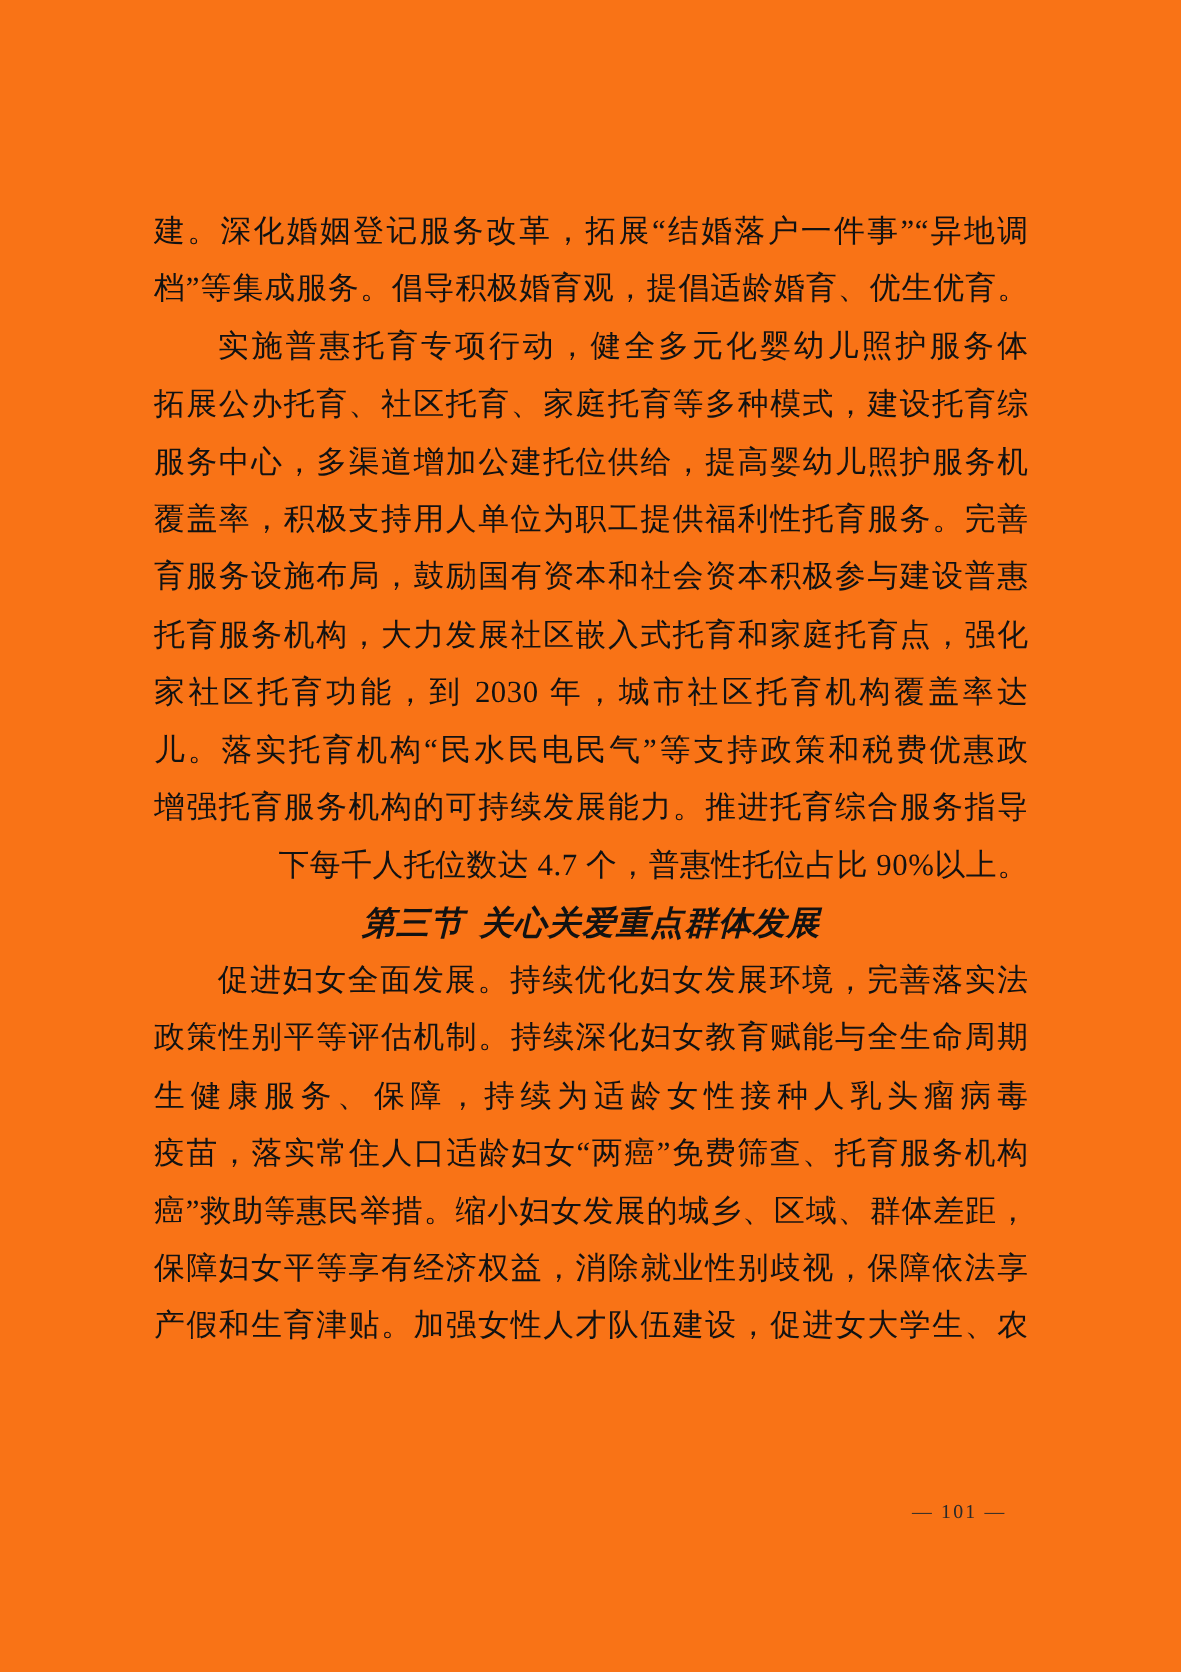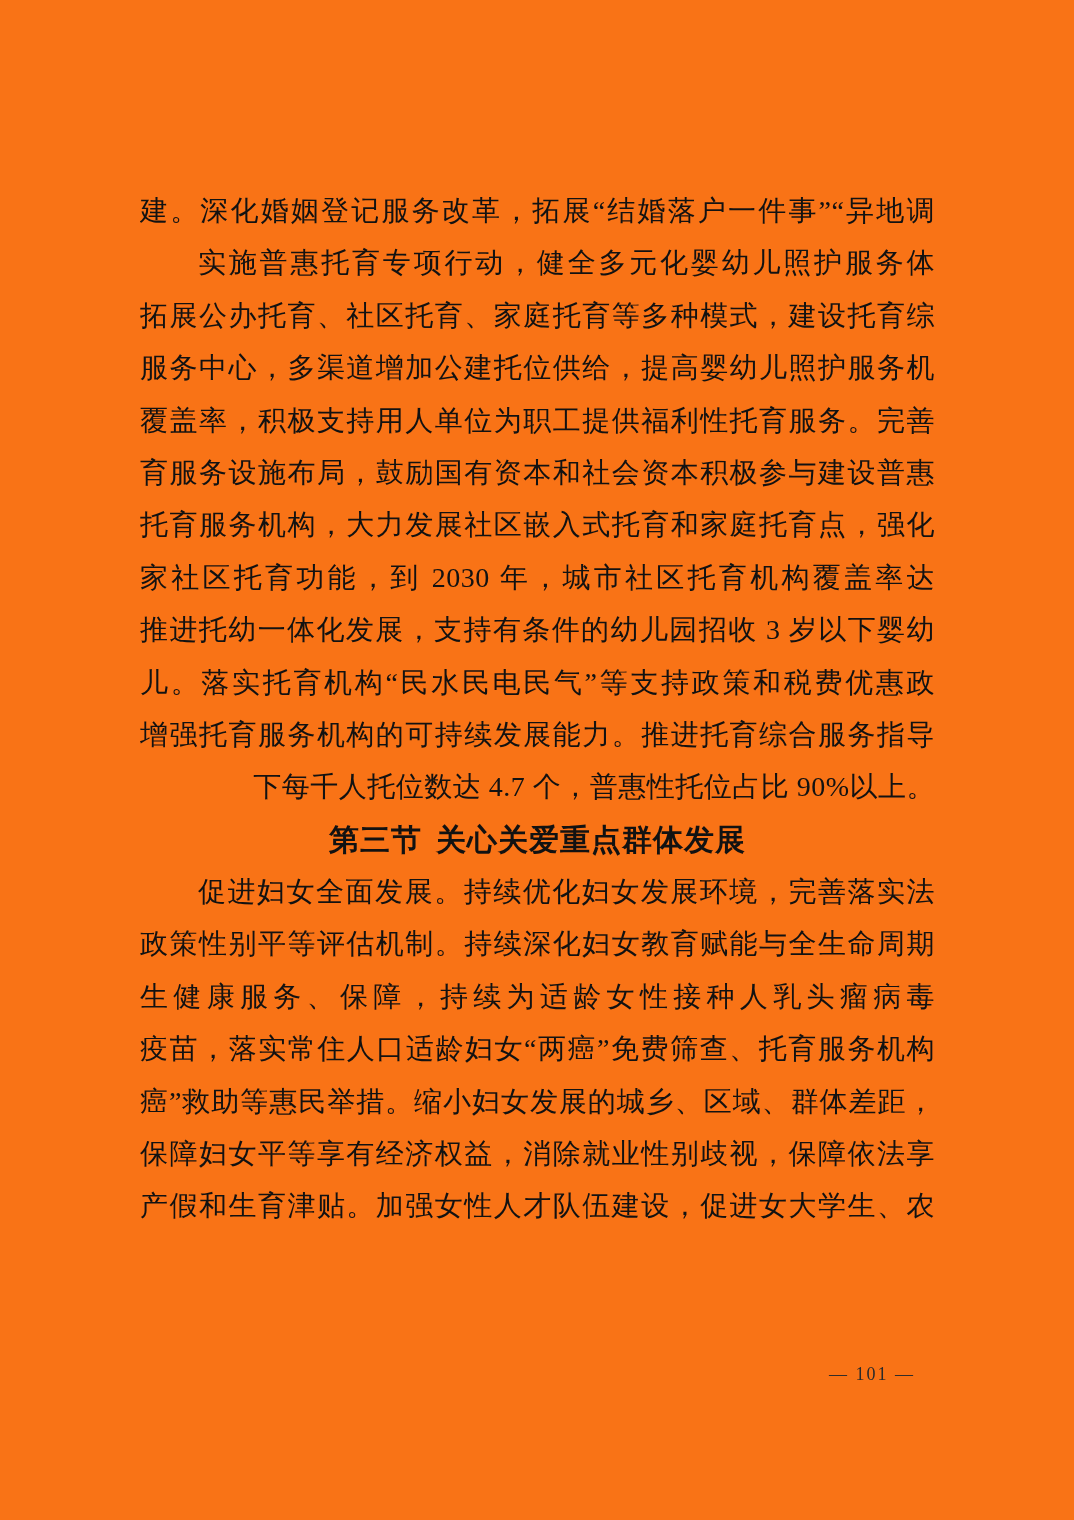--- a/index.html
+++ b/index.html
@@ -46,20 +46,21 @@
     width: 737px;
   }
   .heading {
     margin: 0;
     height: 52.4px;
     line-height: 52.4px;
     font-size: 30px;
     font-weight: bold;
     text-align: center;
     letter-spacing: 1px;
+    font-style: italic;
   }
   .heading .gap {
     display: inline-block;
     width: 14px;
   }
   .page-footer {
     position: absolute;
     top: 1352px;
     right: 159px;
     height: 44px;
@@ -69,29 +70,29 @@
     letter-spacing: 2px;
   }
 </style>
 </head>
 <body>
 
 <div class="page">
   <main class="text-block">
 
     <p class="line fill">建。深化婚姻登记服务改革，拓展“结婚落户一件事”“异地调</p>
+    <p class="line fill">档”等集成服务。倡导积极婚育观，提倡适龄婚育、优生优育。</p>
 
     <p class="line fill indent">实施普惠托育专项行动，健全多元化婴幼儿照护服务体系，</p>
     <p class="line fill">拓展公办托育、社区托育、家庭托育等多种模式，建设托育综合</p>
     <p class="line fill">服务中心，多渠道增加公建托位供给，提高婴幼儿照护服务机构</p>
     <p class="line fill">覆盖率，积极支持用人单位为职工提供福利性托育服务。完善托</p>
     <p class="line fill">育服务设施布局，鼓励国有资本和社会资本积极参与建设普惠性</p>
     <p class="line fill">托育服务机构，大力发展社区嵌入式托育和家庭托育点，强化居</p>
     <p class="line fill">家社区托育功能，到 2030 年，城市社区托育机构覆盖率达 80%。</p>
-    <p class="line fill">推进托幼一体化发展，支持有条件的幼儿园招收 3 岁以下婴幼</p>
     <p class="line fill">儿。落实托育机构“民水民电民气”等支持政策和税费优惠政策，</p>
     <p class="line fill">增强托育服务机构的可持续发展能力。推进托育综合服务指导中</p>
     <p class="line">下每千人托位数达 4.7 个，普惠性托位占比 90%以上。</p>
 
     <h2 class="heading"><span>第三节</span><span class="gap"></span><span>关心关爱重点群体发展</span></h2>
 
     <p class="line fill indent">促进妇女全面发展。持续优化妇女发展环境，完善落实法规</p>
     <p class="line fill">政策性别平等评估机制。持续深化妇女教育赋能与全生命周期卫</p>
     <p class="line fill">生健康服务、保障，持续为适龄女性接种人乳头瘤病毒（HPV）</p>
     <p class="line fill">疫苗，落实常住人口适龄妇女“两癌”免费筛查、托育服务机构“两</p>

